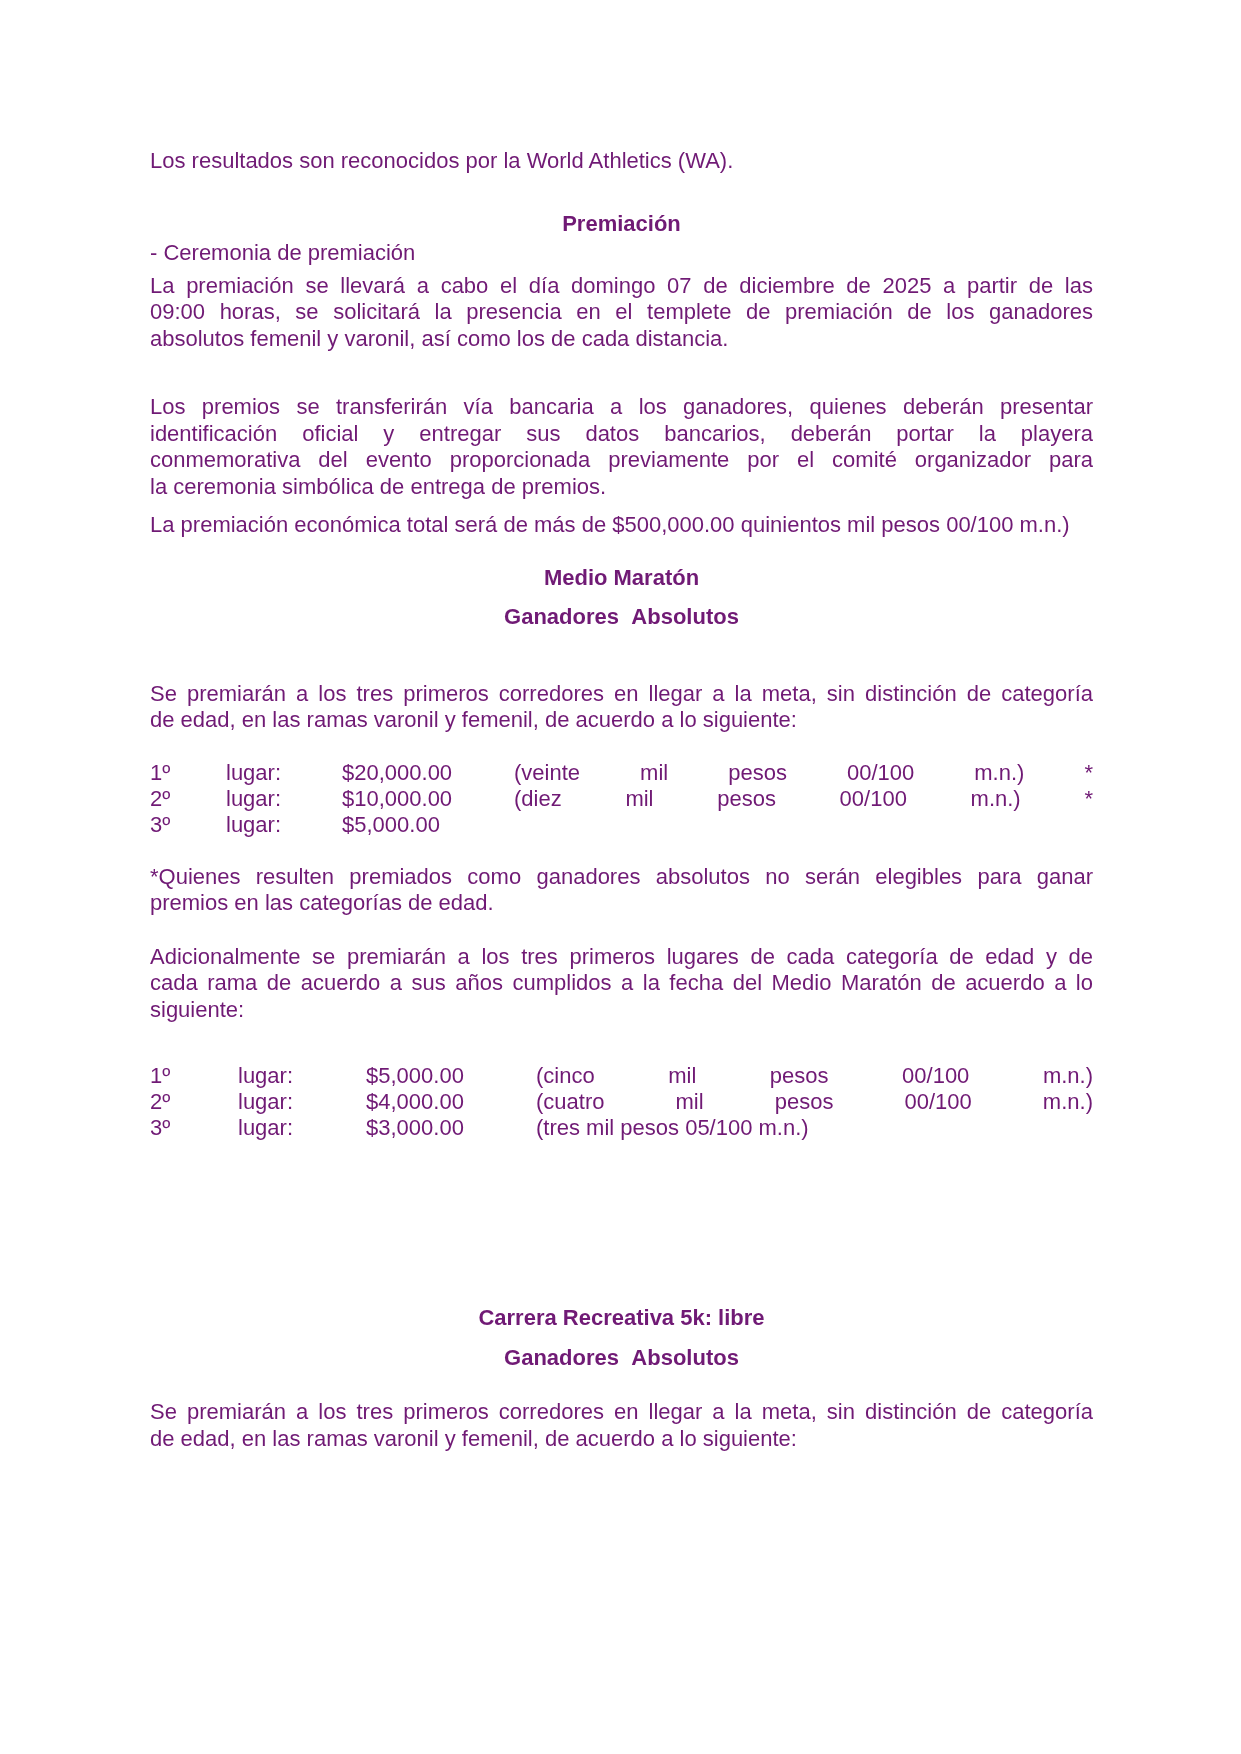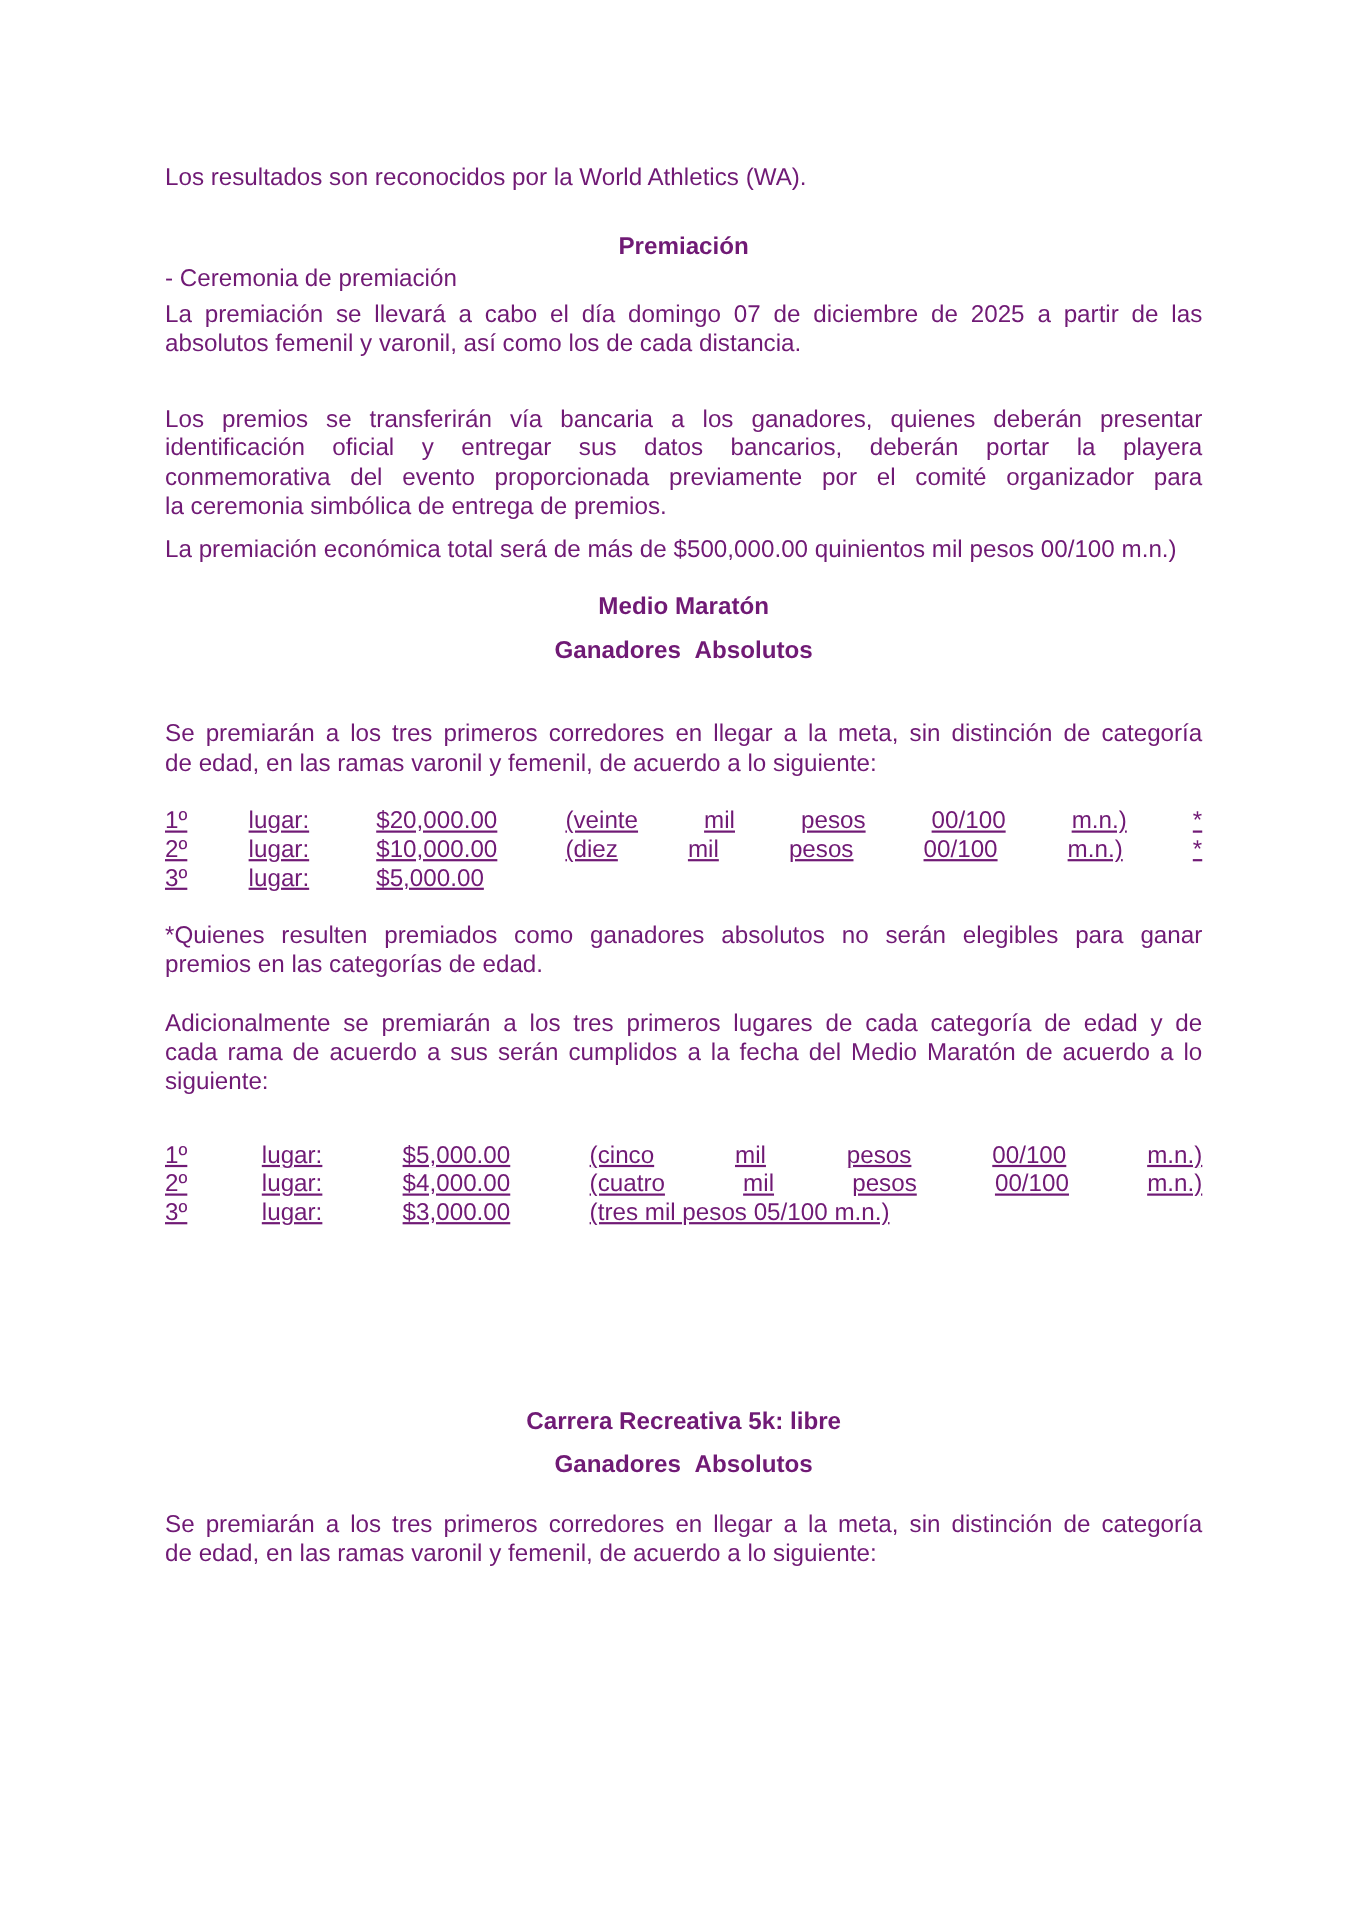--- a/index.html
+++ b/index.html
@@ -19,40 +19,41 @@
     line-height:26.5px;
   }
   .line{white-space:nowrap;}
   
   .jl{text-align:justify;text-align-last:justify;}
   
   .ll{text-align:left;}
   .bold{font-weight:700;text-align:center;}
   .ws{word-spacing:0.32em;}
   
-  .prow{display:grid;line-height:26px;align-items:baseline;text-decoration:underline;}
+  .prow{display:grid;line-height:26px;align-items:baseline;}
   .t1 .prow{grid-template-columns:76px 116px 172px 1fr;}
   .t2 .prow{grid-template-columns:88px 128px 170px 1fr;}
   .spread{display:flex;justify-content:space-between;}
   .cell{white-space:nowrap;}
 </style>
 </head>
 <body>
 
 <div class="page">
   <div class="content">
 
     <div class="line ll">Los resultados son reconocidos por la World Athletics (WA).</div>
 
     <div class="line ll bold" style="margin-top:36px">Premiación</div>
 
     <div class="line ll" style="margin-top:3px">- Ceremonia de premiación</div>
 
     <div style="margin-top:6px">
       <div class="jl">La premiación se llevará a cabo el día domingo 07 de diciembre de 2025 a partir de las</div>
+      <div class="jl">09:00 horas, se solicitará la presencia en el templete de premiación de los ganadores</div>
       <div class="ll">absolutos femenil y varonil, así como los de cada distancia.</div>
     </div>
 
     <div style="margin-top:42px">
       <div class="jl">Los premios se transferirán vía bancaria a los ganadores, quienes deberán presentar</div>
       <div class="jl">identificación oficial y entregar sus datos bancarios, deberán portar la playera</div>
       <div class="jl">conmemorativa del evento proporcionada previamente por el comité organizador para</div>
       <div class="ll">la ceremonia simbólica de entrega de premios.</div>
     </div>
 
@@ -102,21 +103,21 @@
     </div>
 
     <div style="margin-top:26px">
       <div class="jl">*Quienes resulten premiados como ganadores absolutos no serán elegibles para ganar</div>
       <div class="ll">premios en las categorías de edad.</div>
     </div>
 
 
     <div style="margin-top:27px">
       <div class="jl">Adicionalmente se premiarán a los tres primeros lugares de cada categoría de edad y de</div>
-      <div class="jl">cada rama de acuerdo a sus serán cumplidos a la fecha del Medio Maratón de acuerdo a lo</div>
+      <div class="jl">cada rama de acuerdo a sus años cumplidos a la fecha del Medio Maratón de acuerdo a lo</div>
       <div class="ll">siguiente:</div>
     </div>
 
     <div class="t2" style="margin-top:40px">
       <div class="prow">
         <span class="cell">1º</span>
         <span class="cell">lugar:</span>
         <span class="cell">$5,000.00</span>
         <span class="spread">
           <span>(cinco</span>

